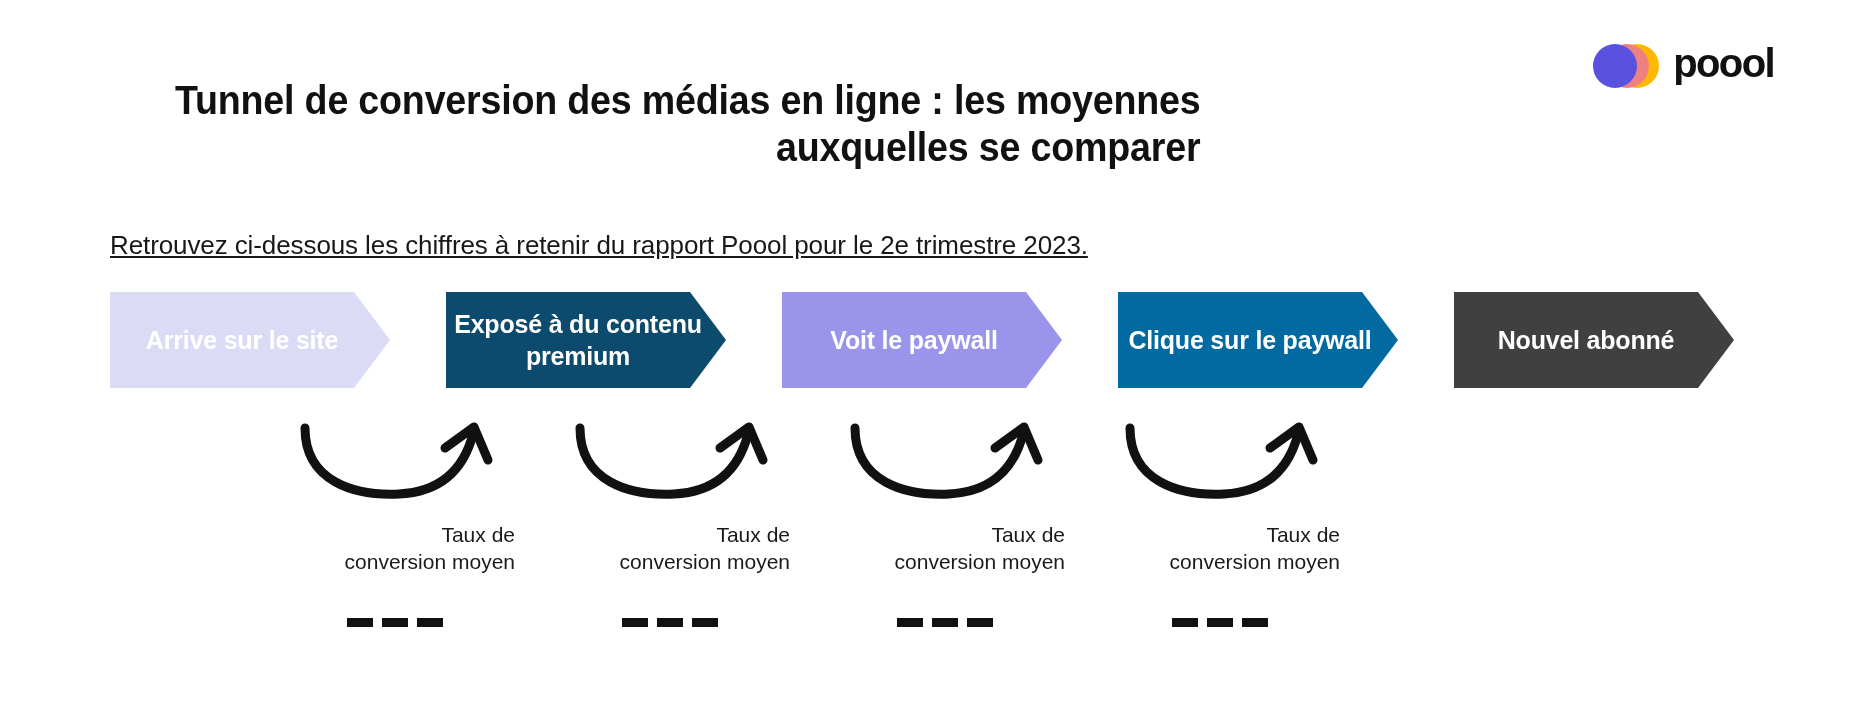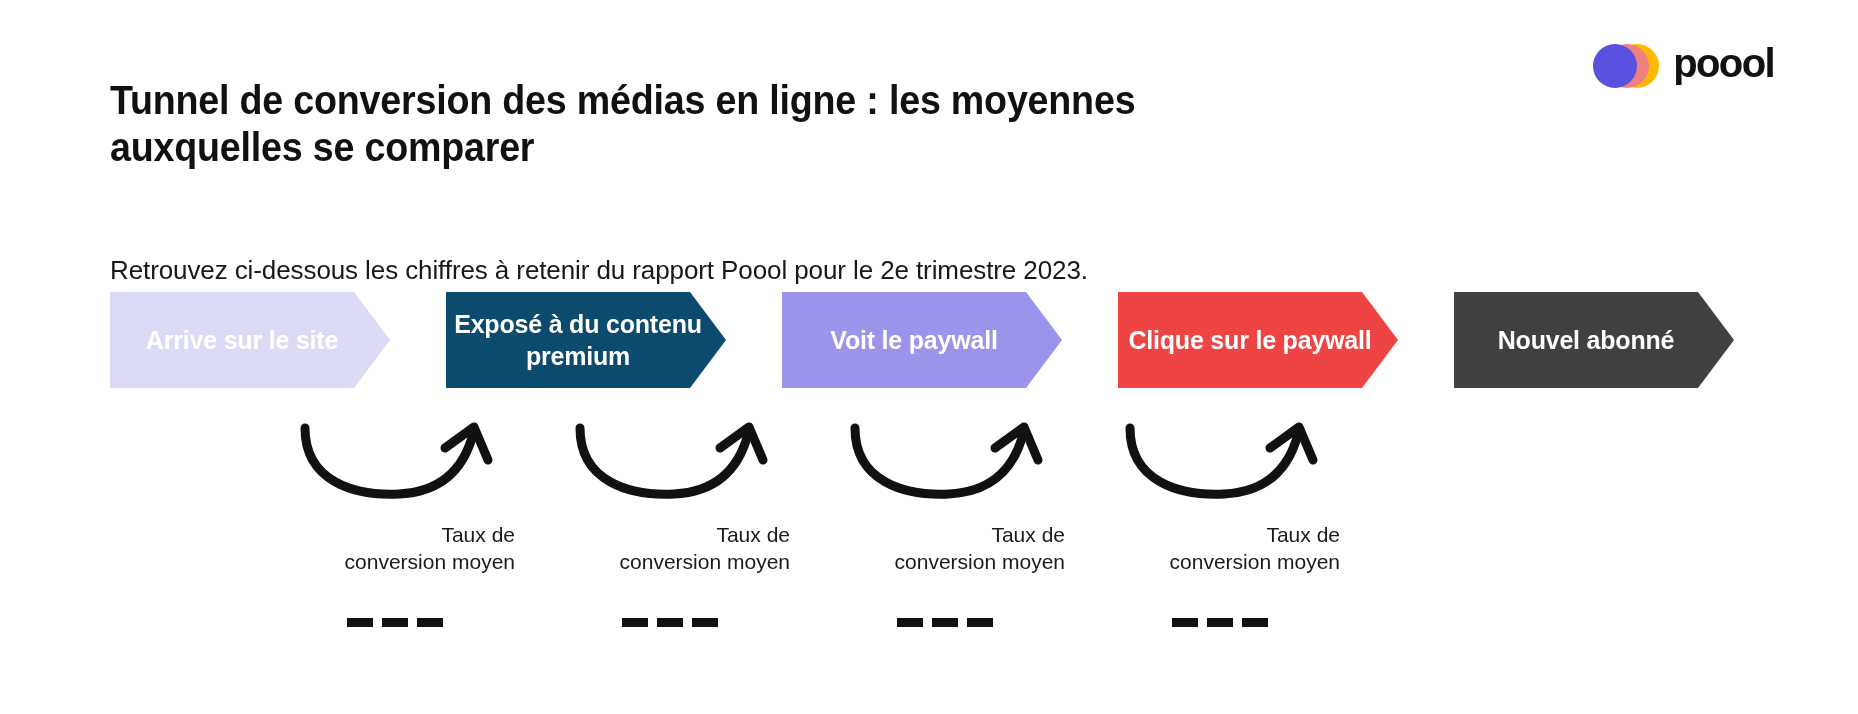--- a/index.html
+++ b/index.html
@@ -15,20 +15,21 @@
     font-family: "Liberation Sans", sans-serif;
     color: #1a1a1a;
   }
 
   
   #header {
     position: absolute;
     left: 0; top: 0;
     width: 1858px;
     height: 170px;
+    text-align: right;
   }
   #page-title {
     position: absolute;
     left: 110px;
     top: 50px;
     width: 1160px;
     font-family: "Liberation Sans Narrow", "Liberation Sans", sans-serif;
     font-size: 40px;
     font-weight: bold;
     line-height: 1.18;
@@ -70,26 +71,27 @@
     letter-spacing: -1.6px;
     color: #111111;
     line-height: 1;
     margin-top: -6px;
   }
 
   
   #subtitle {
     position: absolute;
     left: 110px;
-    top: 229px;
+    top: 204px;
     font-size: 26px;
     font-weight: 400;
     color: #181818;
     letter-spacing: -0.1px;
     white-space: nowrap;
+    text-decoration: underline;
   }
 
   
   #funnel {
     position: absolute;
     left: 110px;
     top: 292px;
     width: 1680px;
     height: 96px;
   }
@@ -202,21 +204,21 @@
   </div>
 
   <div class="funnel-step" id="step-1" style="background: #0c4a6e;">
     <span class="step-label">Exposé à du contenu premium</span>
   </div>
 
   <div class="funnel-step" id="step-2" style="background: rgb(154, 148, 234);">
     <span class="step-label">Voit le paywall</span>
   </div>
 
-  <div class="funnel-step" id="step-3" style="background: #ef4444; justify-content: center;">
+  <div class="funnel-step" id="step-3" style="background: #0369a1; justify-content: center;">
     <span class="step-label">Clique sur le paywall</span>
   </div>
 
   <div class="funnel-step" id="step-4" style="background: #404040;">
     <span class="step-label">Nouvel abonné</span>
   </div>
 </div>
 
 <div id="arrows">
   <div class="arrow-wrap" id="arrow-0"><svg width="200" height="80" viewBox="0 0 200 80" fill="none" xmlns="http://www.w3.org/2000/svg">

